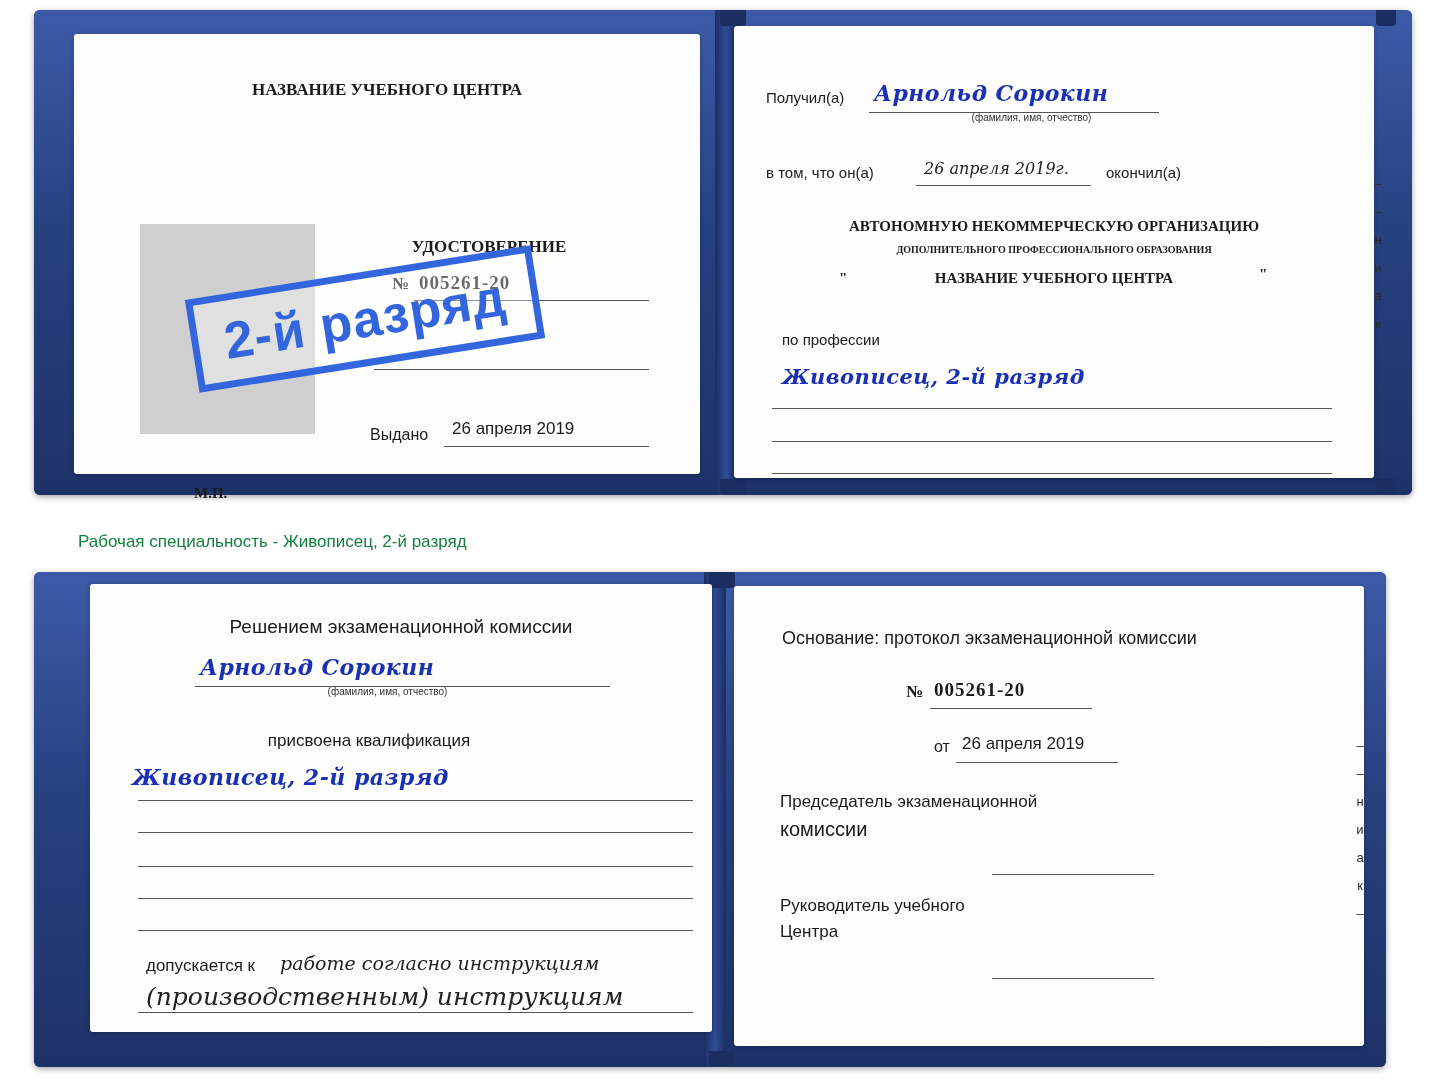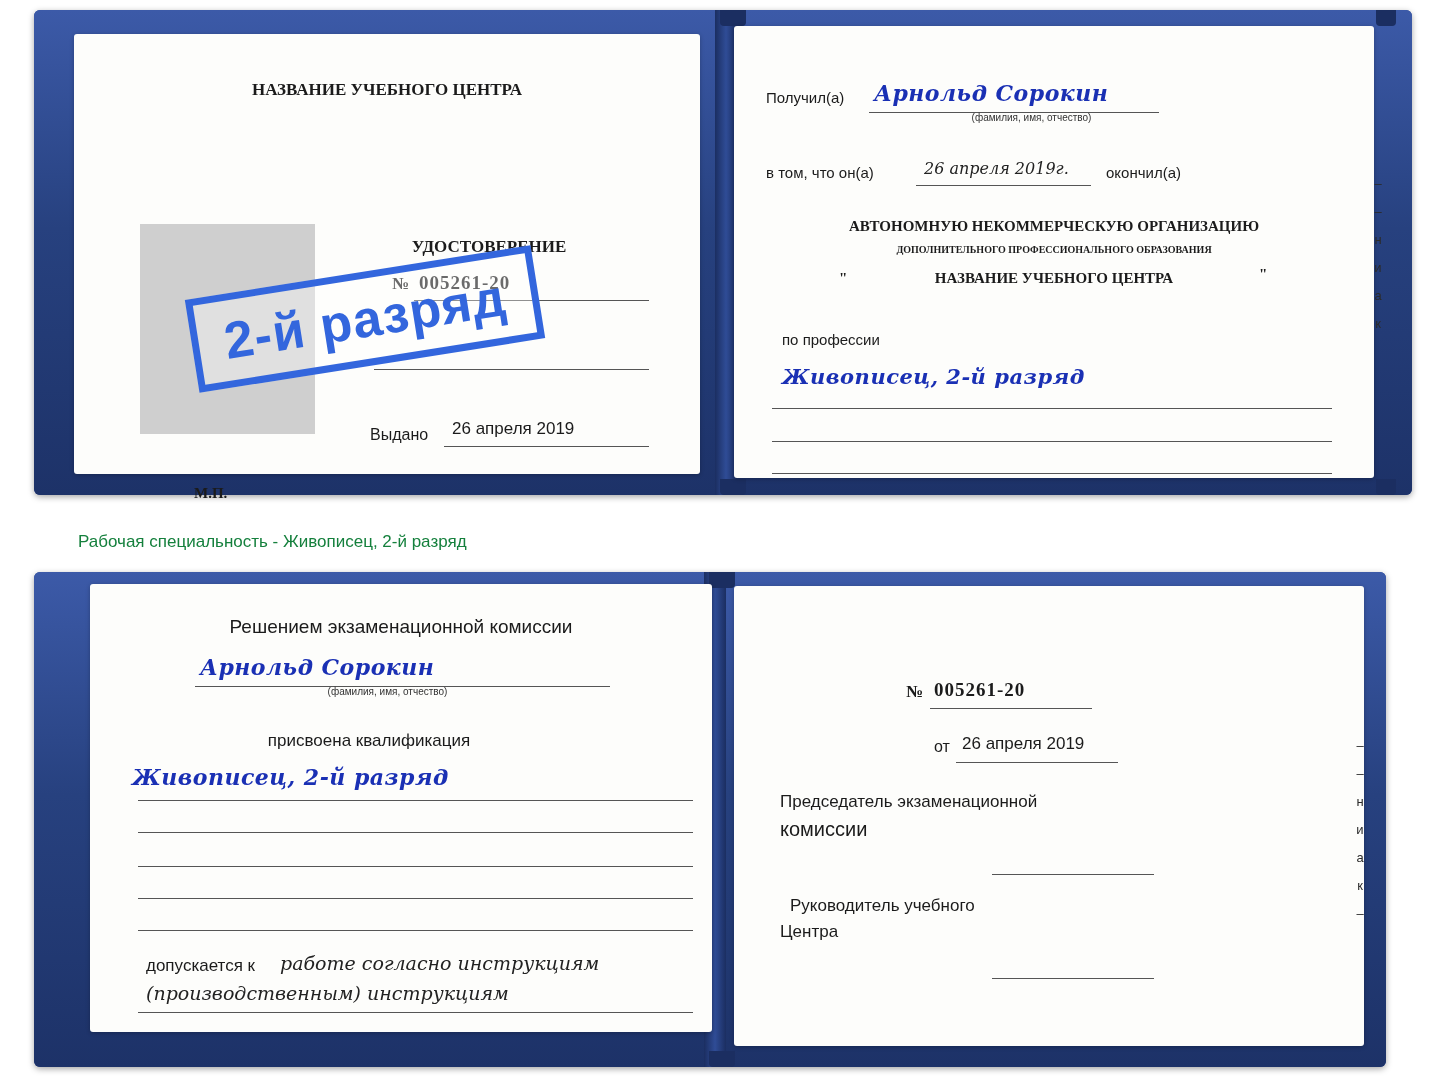--- a/index.html
+++ b/index.html
@@ -214,41 +214,42 @@
         <div class="hand" style="position:absolute; left:42px; top:180px; font-size:22px;">Живописец, 2-й разряд</div>
 
         <div class="line" style="left:48px; top:216px; width:555px;"></div>
         <div class="line" style="left:48px; top:248px; width:555px;"></div>
         <div class="line" style="left:48px; top:282px; width:555px;"></div>
         <div class="line" style="left:48px; top:314px; width:555px;"></div>
         <div class="line" style="left:48px; top:346px; width:555px;"></div>
 
         <div class="t" style="left:56px; top:372px; font-size:17px;">допускается к</div>
         <div class="hand-black" style="position:absolute; left:190px; top:368px; font-size:19px;">работе согласно инструкциям</div>
-        <div class="hand-black" style="position:absolute; left:56px; top:398px; font-size:19px;">(производственным) инструкциям</div>
+        <div class="hand-black" style="position:absolute; left:56px; top:398px; font-size:25px;">(производственным) инструкциям</div>
         <div class="line" style="left:48px; top:428px; width:555px;"></div>
       </div>
     </div>
 
     <div class="page br-page">
       <div class="page-inner">
+        <div class="t" style="left:48px; top:42px; font-size:18px;">Основание: протокол экзаменационной комиссии</div>
 
         <div class="t bold" style="left:172px; top:96px; font-size:17px;">№</div>
         <div class="t bold" style="left:200px; top:93px; font-size:19px; letter-spacing:1px;">005261-20</div>
         <div class="line" style="left:196px; top:122px; width:162px;"></div>
 
         <div class="t" style="left:200px; top:152px; font-size:16px;">от</div>
         <div class="t" style="left:228px; top:148px; font-size:17px;">26 апреля 2019</div>
         <div class="line" style="left:222px; top:176px; width:162px;"></div>
 
         <div class="t" style="left:46px; top:206px; font-size:17px;">Председатель экзаменационной</div>
         <div class="t" style="left:46px; top:232px; font-size:20px;">комиссии</div>
         <div class="line" style="left:258px; top:288px; width:162px;"></div>
 
-        <div class="t" style="left:46px; top:310px; font-size:17px;margin-left:10px;">Руководитель учебного</div>
+        <div class="t" style="left:46px; top:310px; font-size:17px;">Руководитель учебного</div>
         <div class="t" style="left:46px; top:336px; font-size:17px;">Центра</div>
         <div class="line" style="left:258px; top:392px; width:162px;"></div>
       </div>
     </div>
 
     <div class="edge-strip" style="right:14px; top:160px;">
       <div>–</div>
       <div>–</div>
       <div>н</div>
       <div>и</div>

